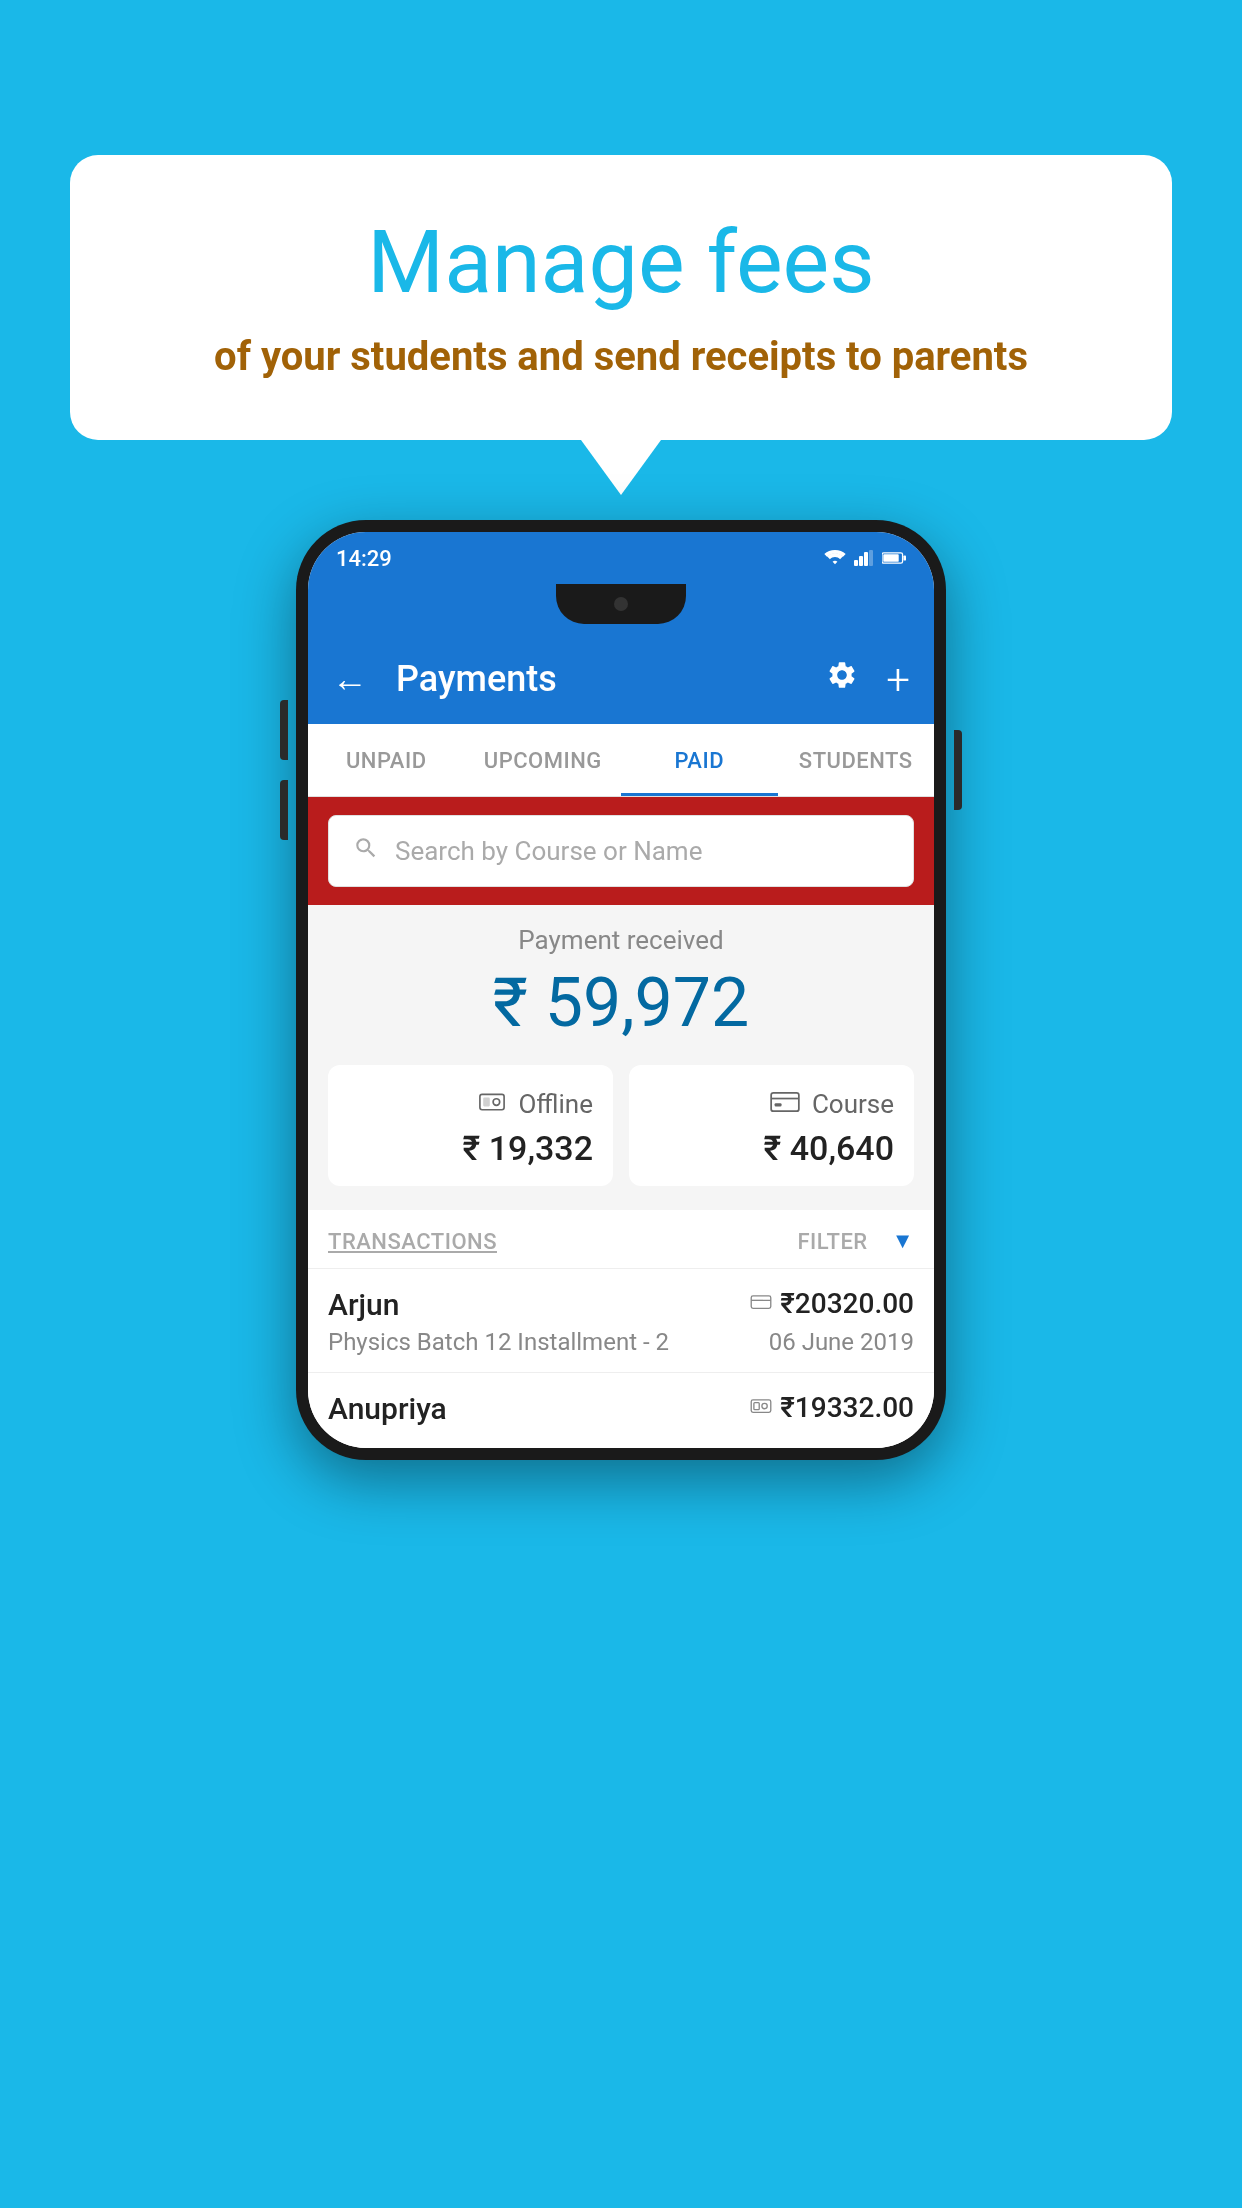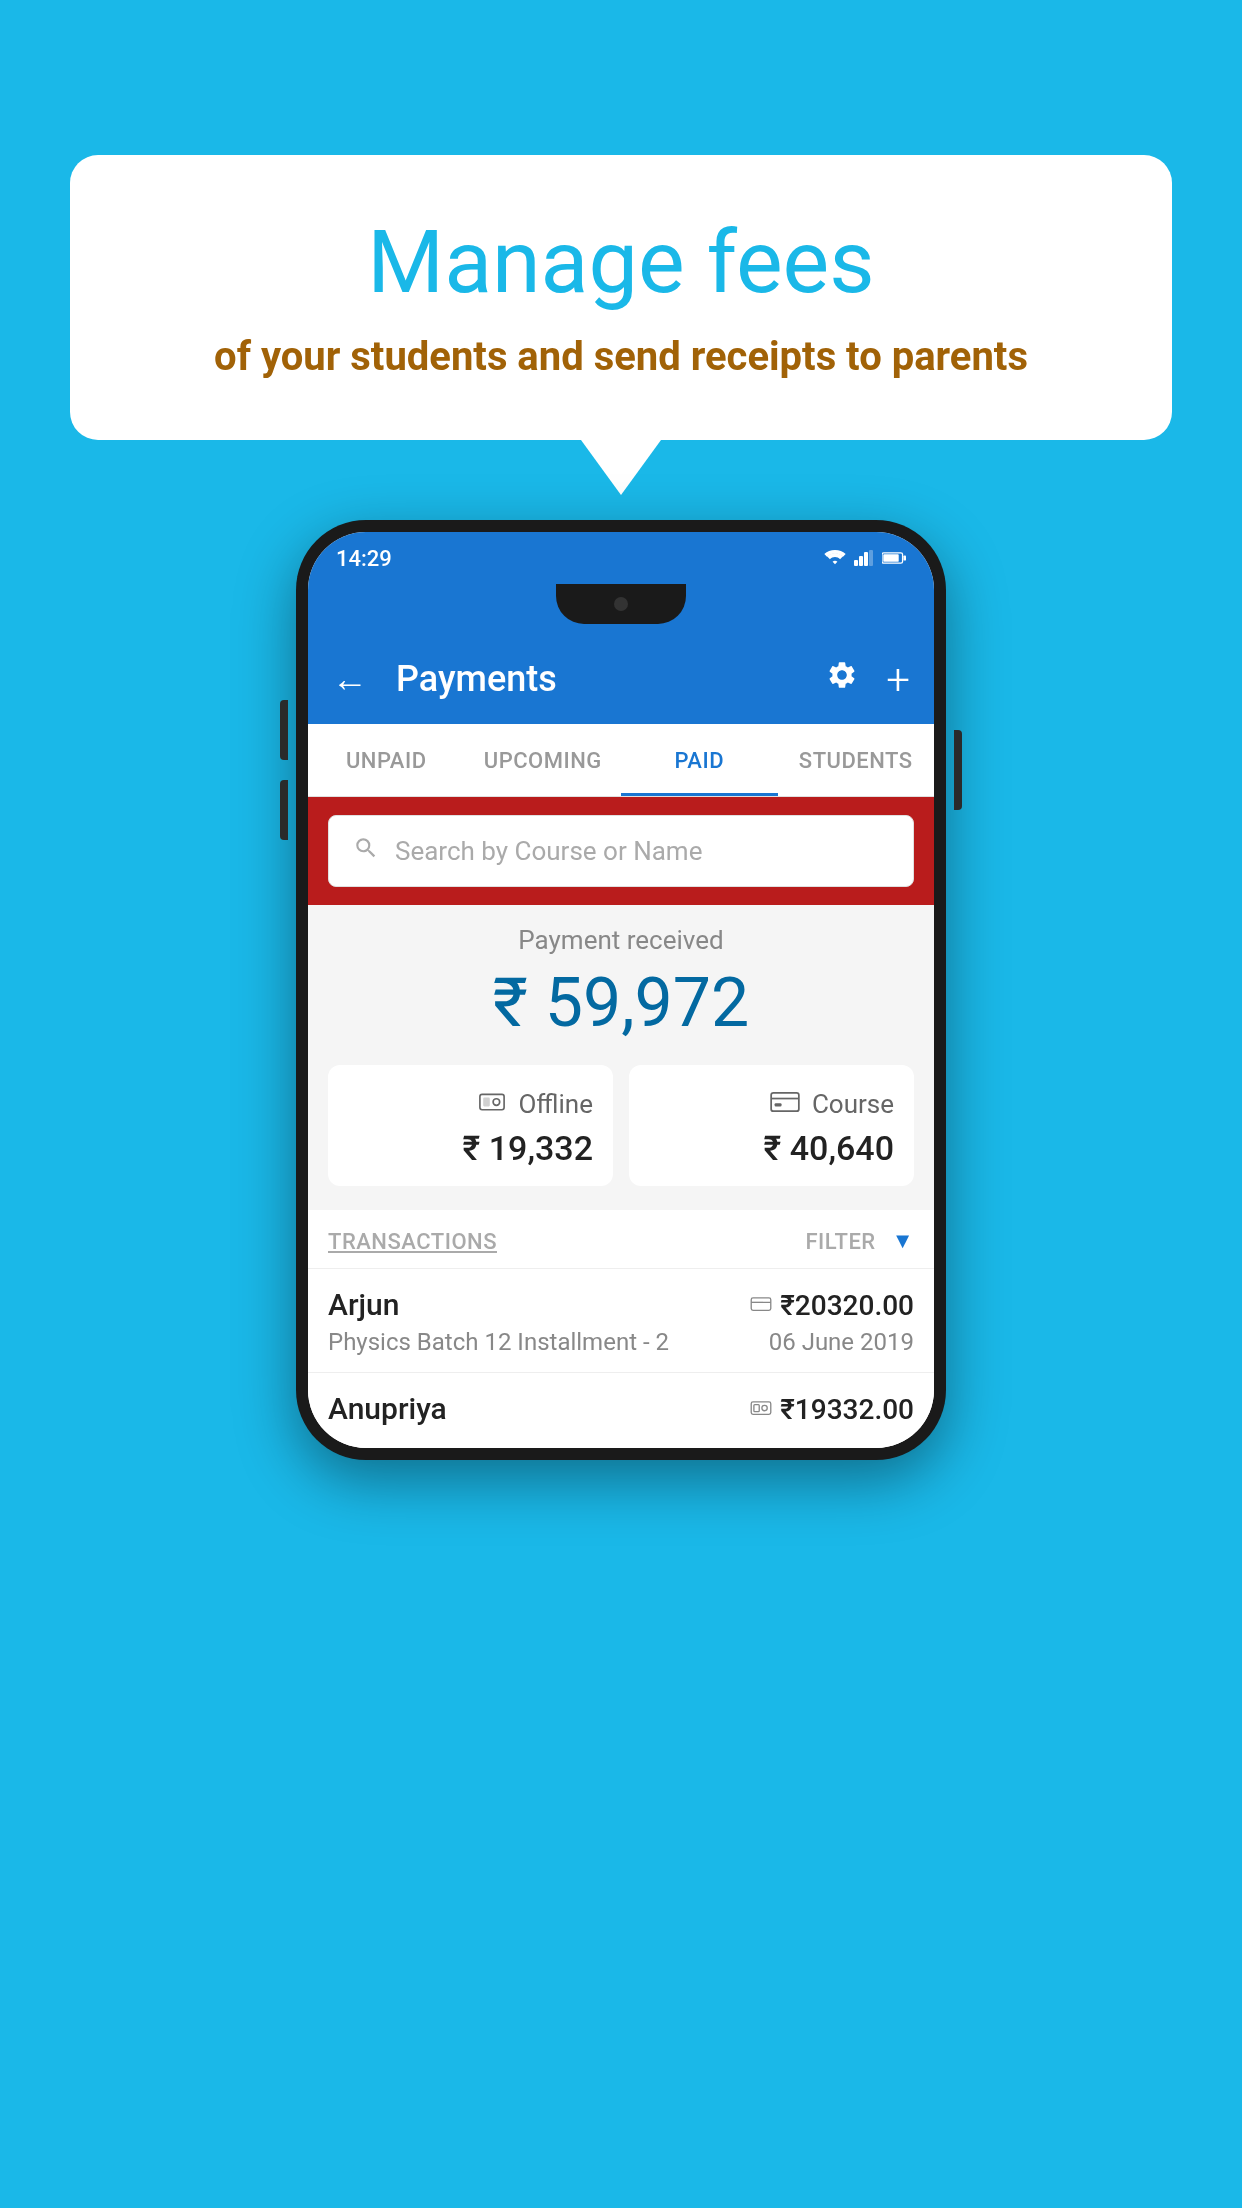--- a/index.html
+++ b/index.html
@@ -298,21 +298,21 @@
       color: #aaa;
       font-size: 22px;
       font-weight: 500;
       letter-spacing: 0.5px;
       text-decoration: underline;
     }
 
     .filter-btn {
       display: flex;
       align-items: center;
-      gap: 16px;
+      gap: 24px;
       color: #aaa;
       font-size: 22px;
       font-weight: 500;
       letter-spacing: 0.5px;
       cursor: pointer;
     }
 
     .filter-icon {
       color: #1976d2;
       font-size: 22px;
@@ -321,21 +321,21 @@
     
     .transaction-row {
       background: white;
       padding: 18px 20px 16px;
       border-top: 1px solid #eeeeee;
     }
 
     .transaction-row-top {
       display: flex;
       justify-content: space-between;
-      align-items: flex-end;
+      align-items: flex-start;
       margin-bottom: 6px;
     }
 
     .transaction-name {
       color: #222;
       font-size: 30px;
       font-weight: 500;
     }
 
     .transaction-amount-wrap {

